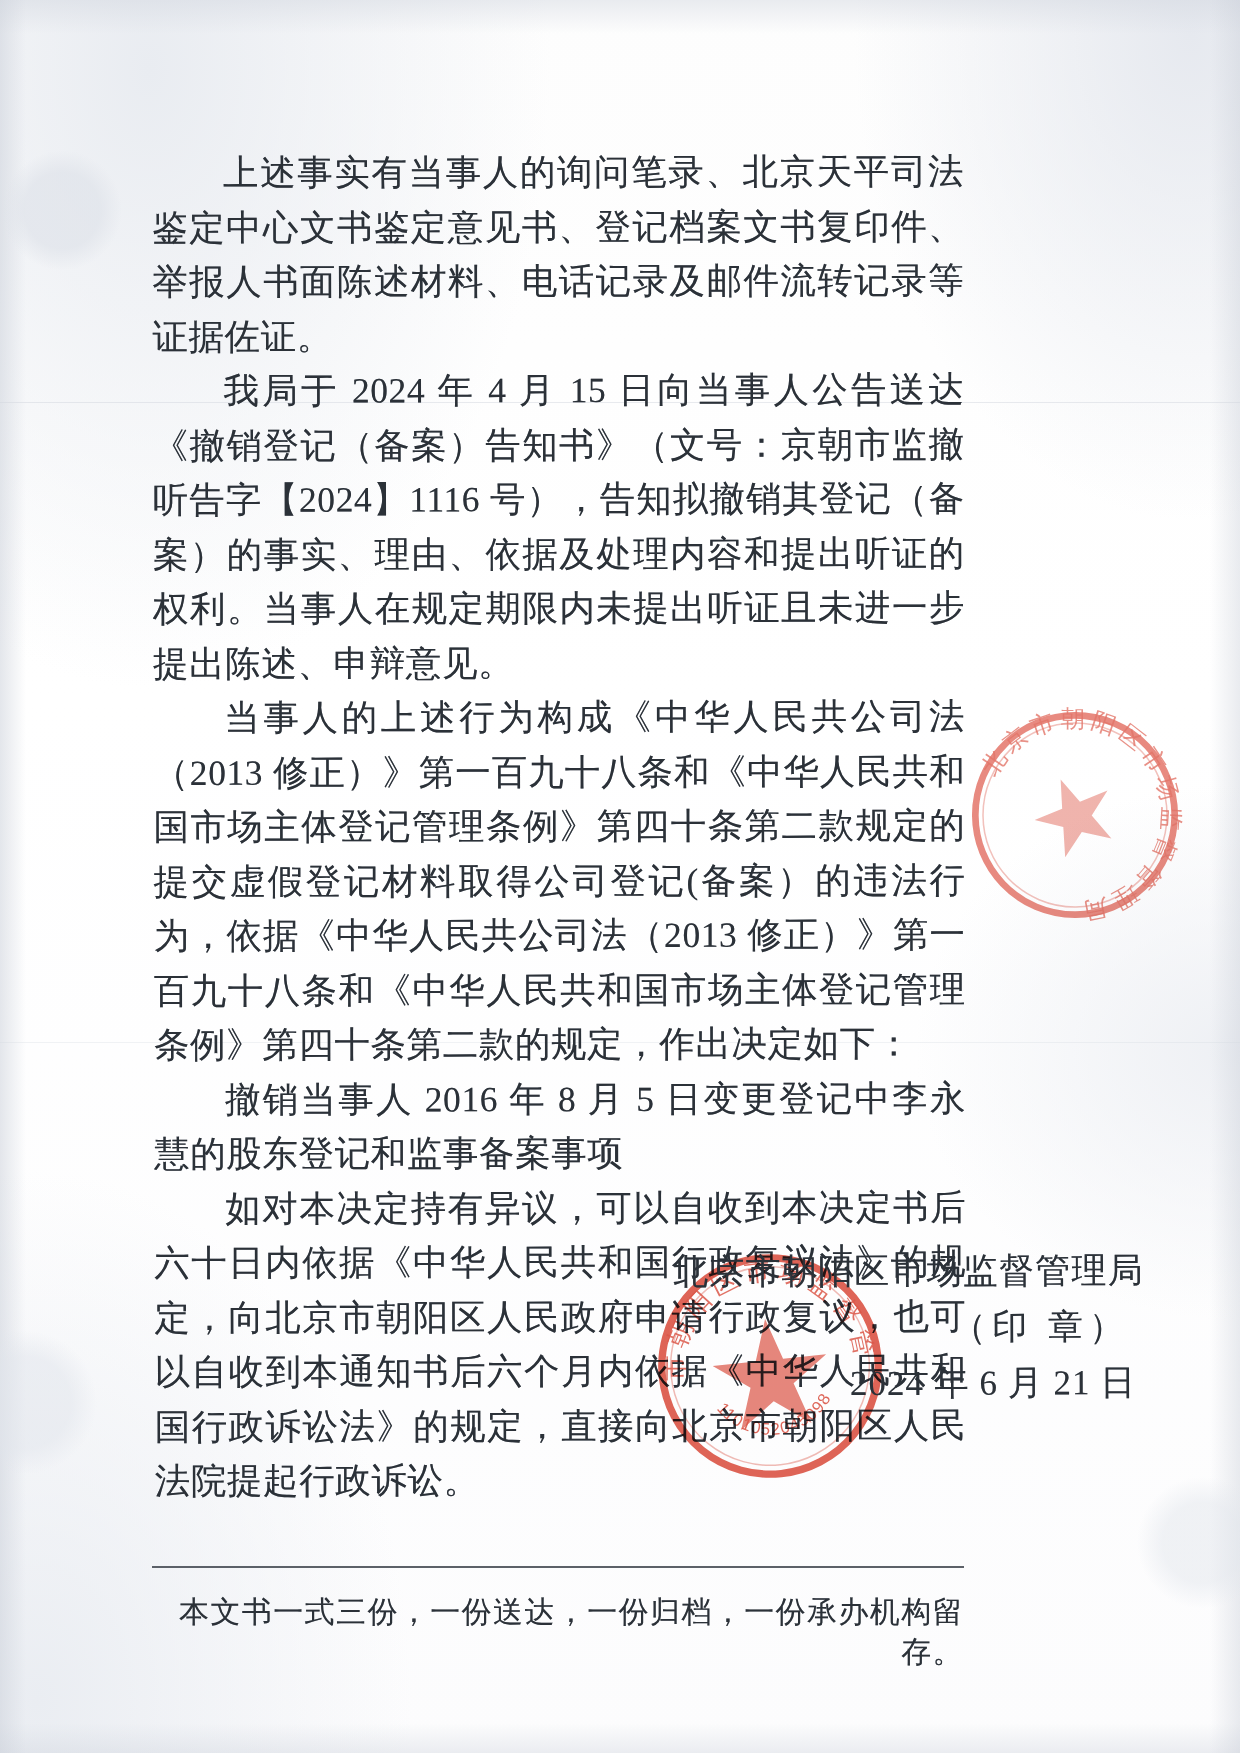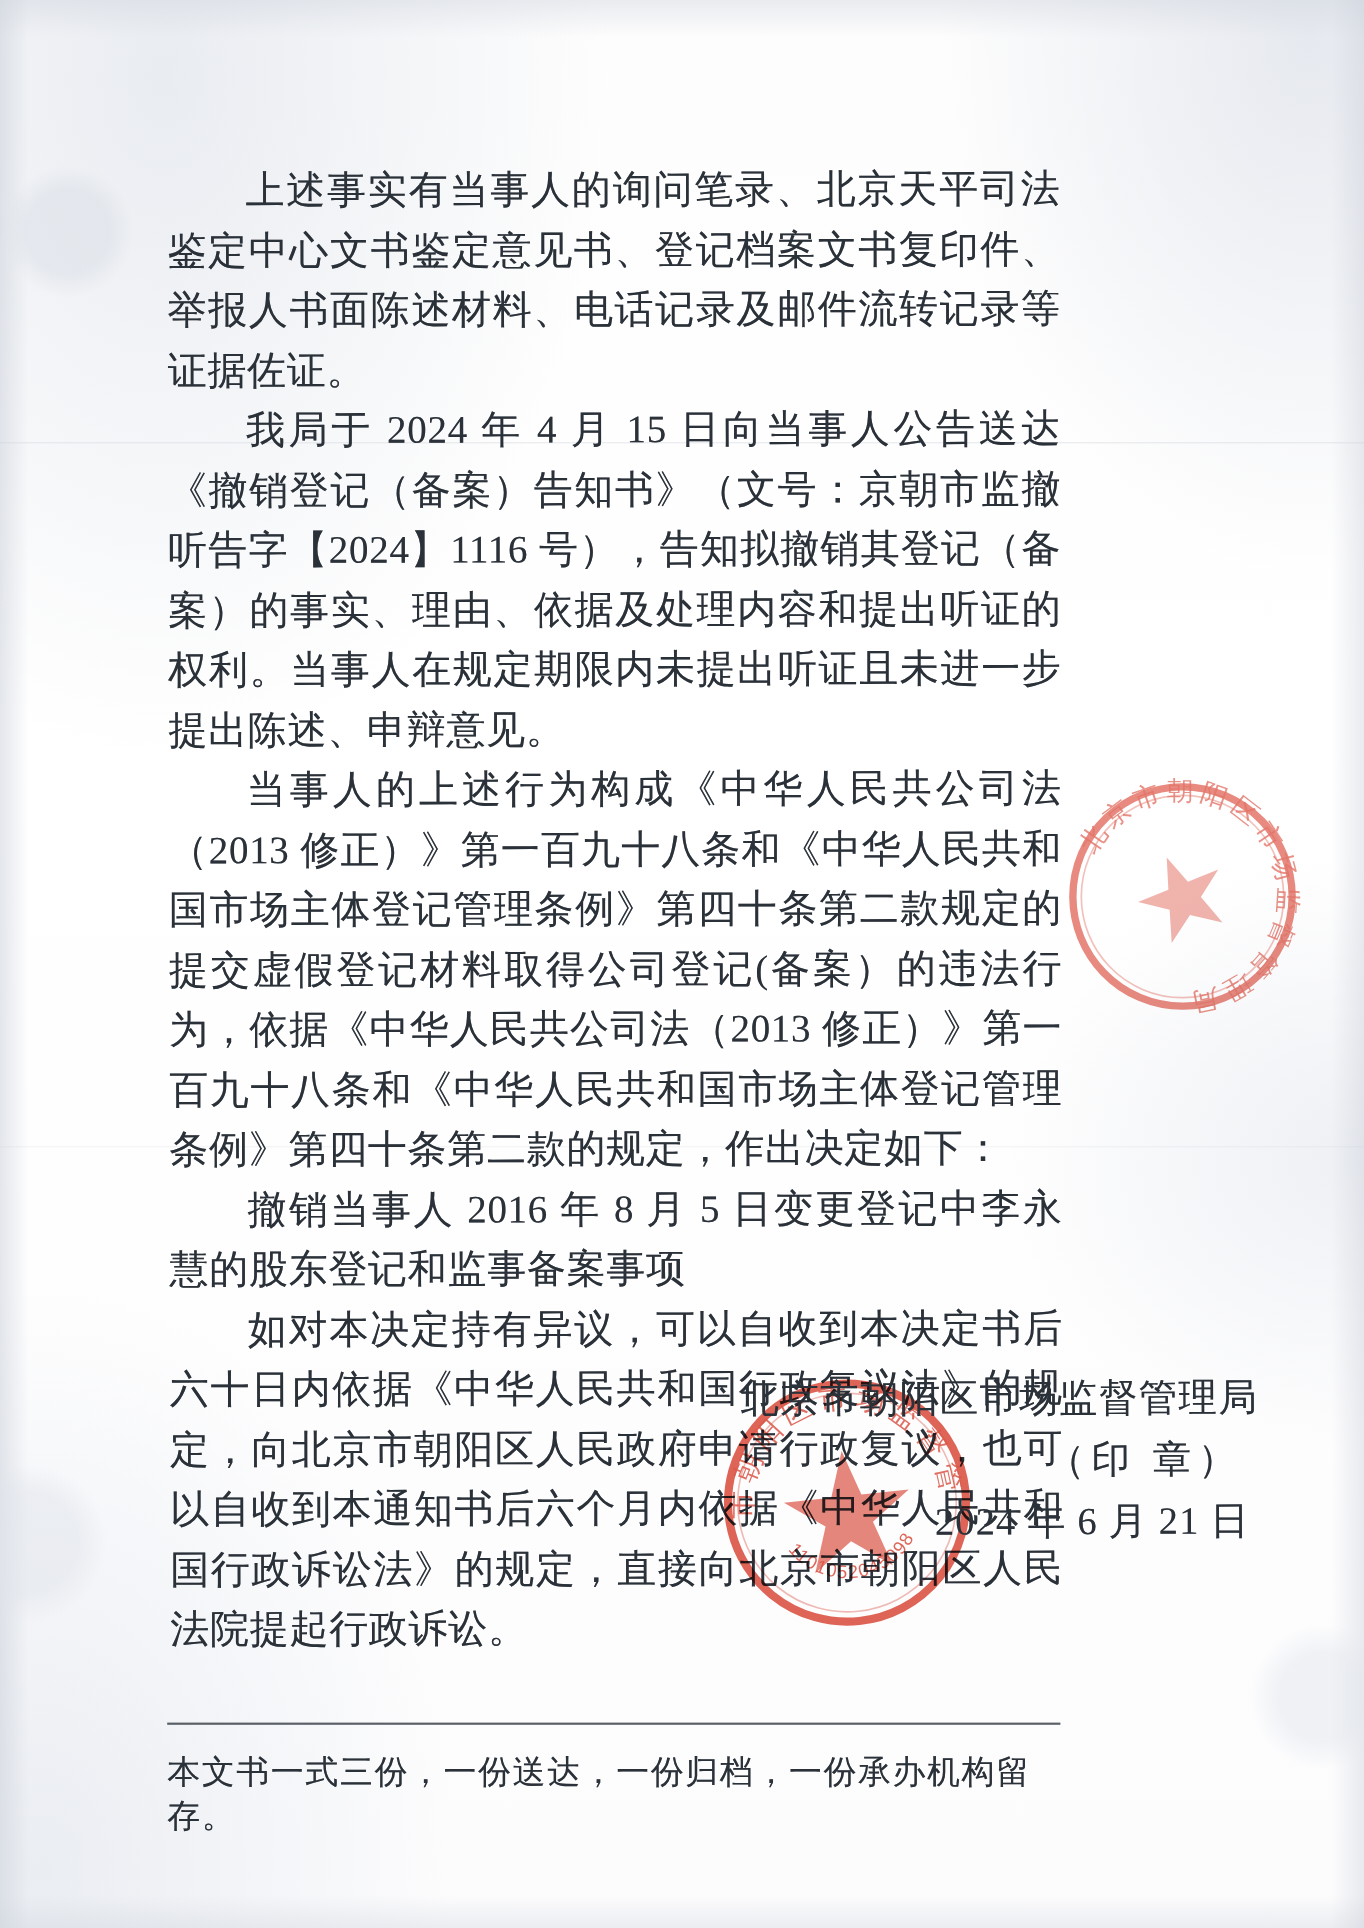--- a/index.html
+++ b/index.html
@@ -123,21 +123,21 @@
     width:812px;
     margin:0 0 24px 0;
     opacity:.9;
   }
   #footer-text{
     font-family:"Liberation Serif","DejaVu Serif",serif;
     font-size:30px;
     line-height:40px;
     letter-spacing:1.4px;
     color:#2b3138;
-    text-align:left;
+    text-align:right;
     text-shadow:0 0 .4px rgba(60,70,82,.5);
   }
 
   
   .scanband{
     position:absolute;left:0;width:1240px;height:1px;
     background:rgba(210,214,221,.5);z-index:2;pointer-events:none;
   }
 </style>
 </head>

